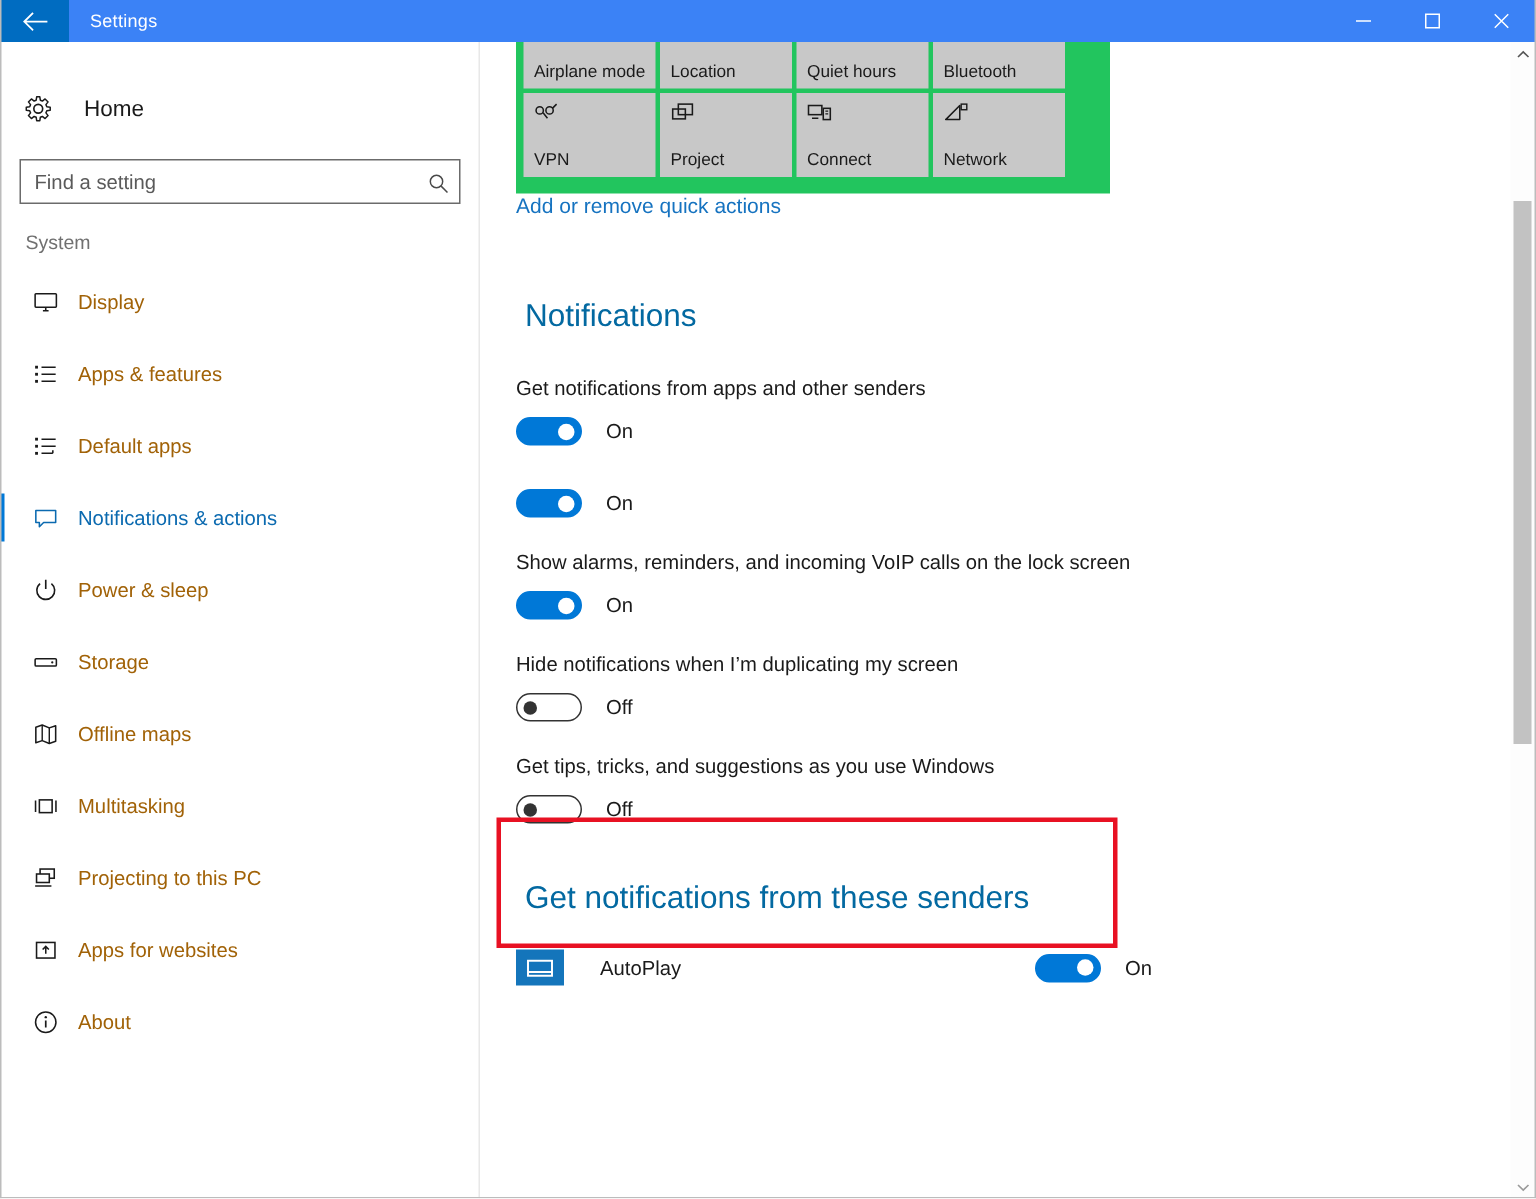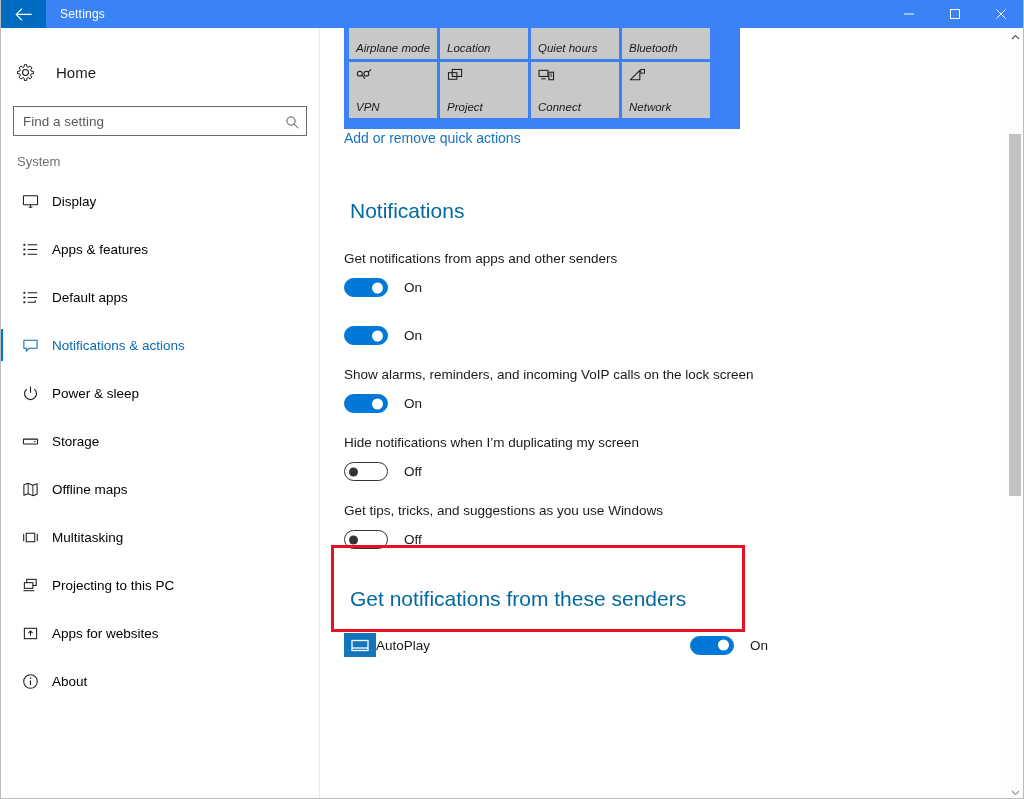--- a/index.html
+++ b/index.html
@@ -119,43 +119,42 @@
   }
   .nav-item.selected .accent { background: #0078d7; }
   .nav-item .nav-ic {
     width: 26px; min-width: 26px;
     display: flex; align-items: center; justify-content: center;
     color: #1a1a1a;
   }
   .nav-item.selected .nav-ic { color: #0b6ab0; }
   .nav-label {
     font-size: 13.5px;
-    color: #000000;
+    color: #a16207;
     padding-left: 9px;
     white-space: nowrap;
   }
   .nav-item.selected .nav-label { color: #0b6ab0; }
 
   
   .content {
     position: absolute;
     top: 28px; left: 321px;
     width: 681px; height: 771px;
     background: #ffffff;
     overflow: hidden;
   }
   .content-inner { padding: 0 0 0 23px; position: relative; }
 
   
   .qa-panel {
     width: 396px;
-    background: #3b82f6;
+    background: #22c55e;
     padding: 0 2px 8px 5px;
     margin-top: 0;
-    font-style: italic;
   }
   .qa-grid { display: flex; flex-wrap: wrap; }
   .qa-tile {
     width: 88px; height: 31px;
     background: #c8c8c8;
     margin: 0 3px 3px 0;
     position: relative;
     cursor: pointer;
     overflow: hidden;
   }
@@ -258,21 +257,21 @@
   }
   .sender-ic {
     width: 32px; height: 24px;
     background: #1475bb;
     display: flex; align-items: center; justify-content: center;
     flex: 0 0 auto;
   }
   .sender-name {
     font-size: 13.5px;
     color: #1a1a1a;
-    padding-left: 0;
+    padding-left: 24px;
     flex: 1;
   }
   .sender-toggle-wrap { display: flex; align-items: center; }
 
   
   .scrollbar {
     position: absolute;
     top: 28px; right: 1px;
     width: 16px; height: 771px;
     background: #fdfdfd;

